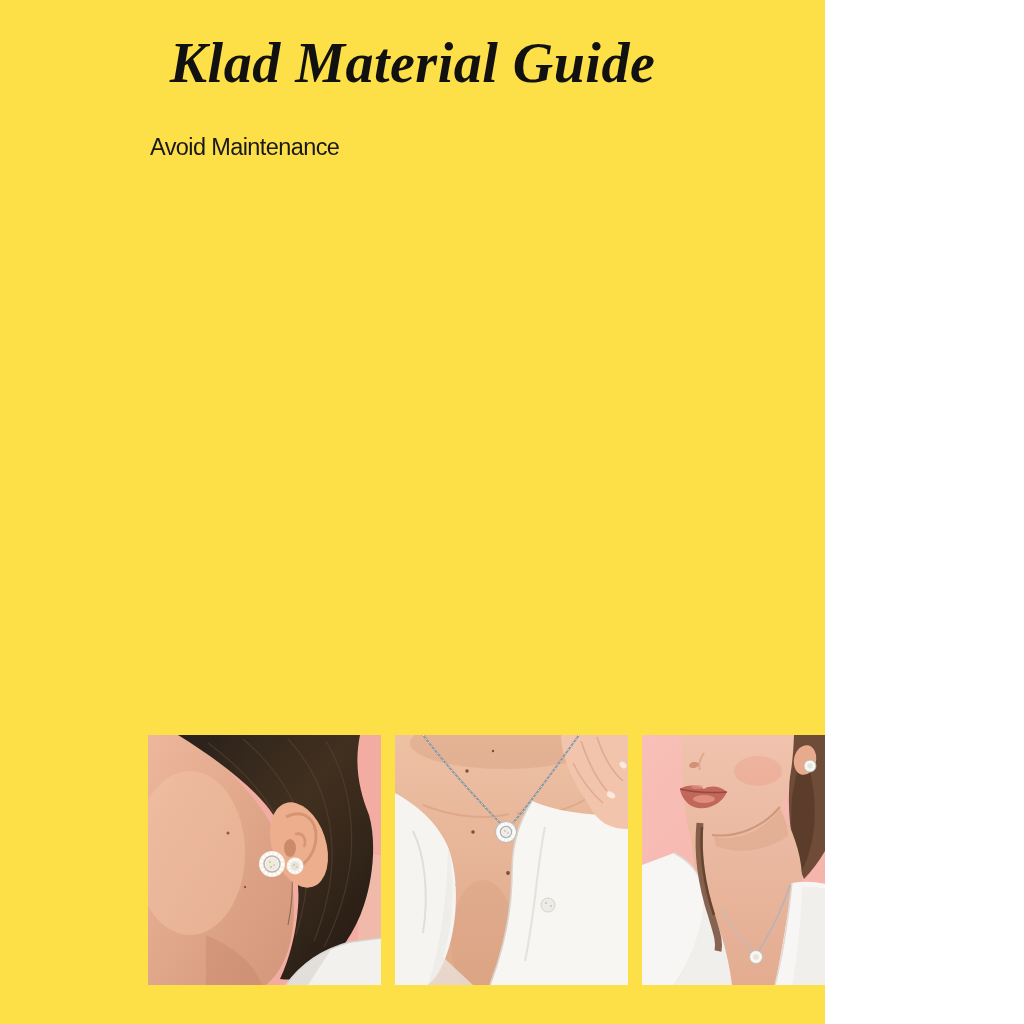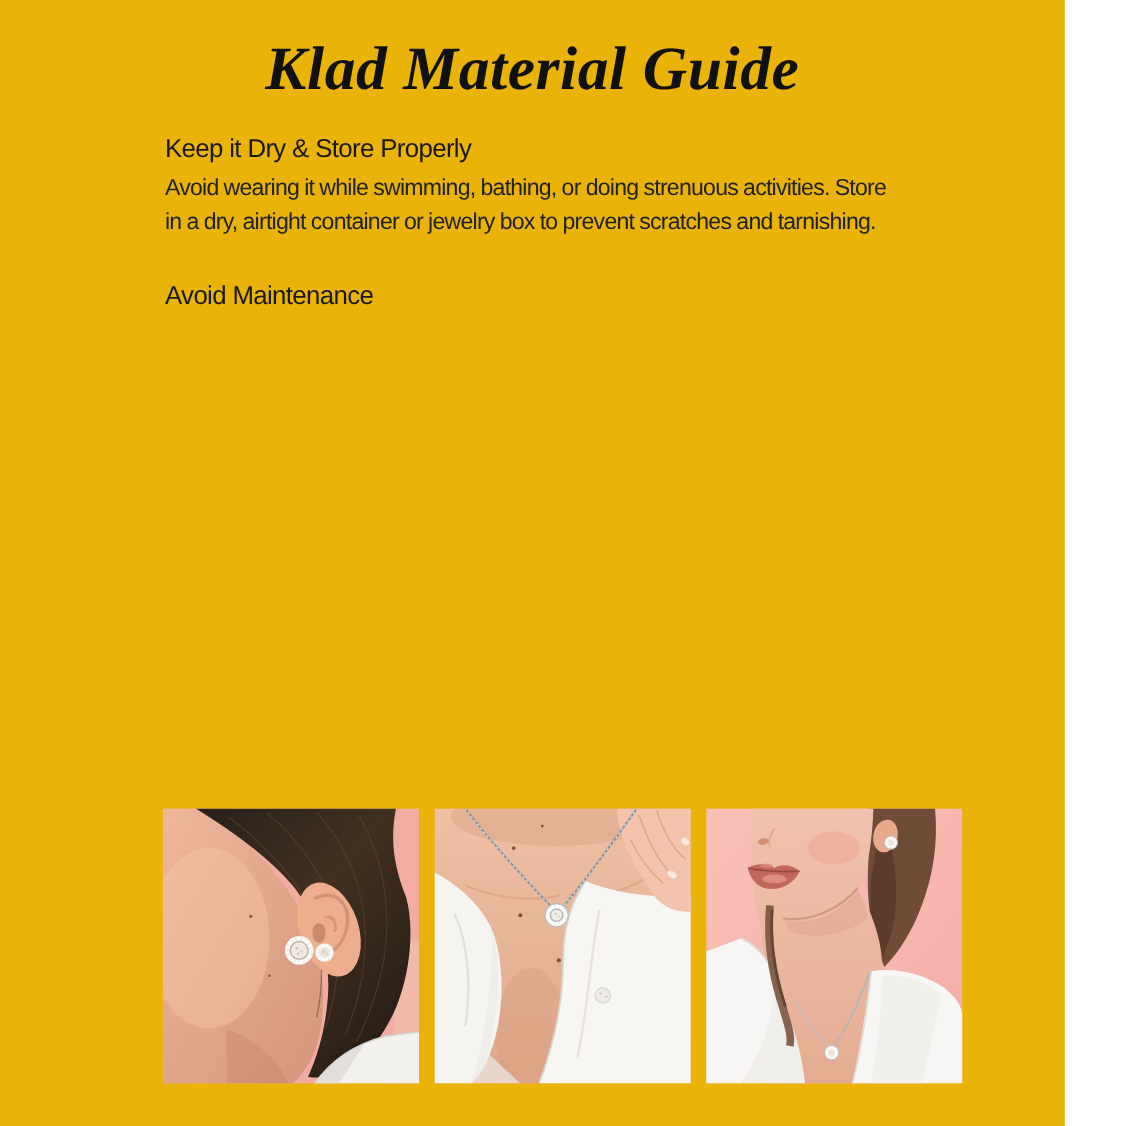--- a/index.html
+++ b/index.html
@@ -1,19 +1,19 @@
 <!DOCTYPE html>
 <html><head>
 <meta charset="utf-8">
 <style>
   html,body{margin:0;padding:0;background:#ffffff;}
   .page{
     position:relative;
-    width:968px;height:1024px;
-    background:#eab308;
+    width:825px;height:1024px;
+    background:#fde047;
     font-family:"Liberation Sans","DejaVu Sans",sans-serif;
     color:#1c1c1e;
     overflow:hidden;
   }
   .title{
     margin:0;
     padding-top:30px;
     text-align:center;
     font-family:"Liberation Serif","DejaVu Serif",serif;
     font-style:italic;
@@ -56,25 +56,20 @@
   .photo-row svg{display:block;width:233px;height:250px;}
 </style>
 </head>
 <body>
 
 <div class="page">
 
   <h1 class="title">Klad Material Guide</h1>
 
   <main class="content">
-    <section class="care-section">
-      <h2>Keep it Dry &amp; Store Properly</h2>
-      <p>Avoid wearing it while swimming, bathing, or doing strenuous activities. Store
-in a dry, airtight container or jewelry box to prevent scratches and tarnishing.</p>
-    </section>
     <section class="care-section">
     </section>
     <section class="care-section">
       <h2>Avoid Maintenance</h2>
     </section>
   </main>
 
   <div class="photo-row">
 
     <figure>

